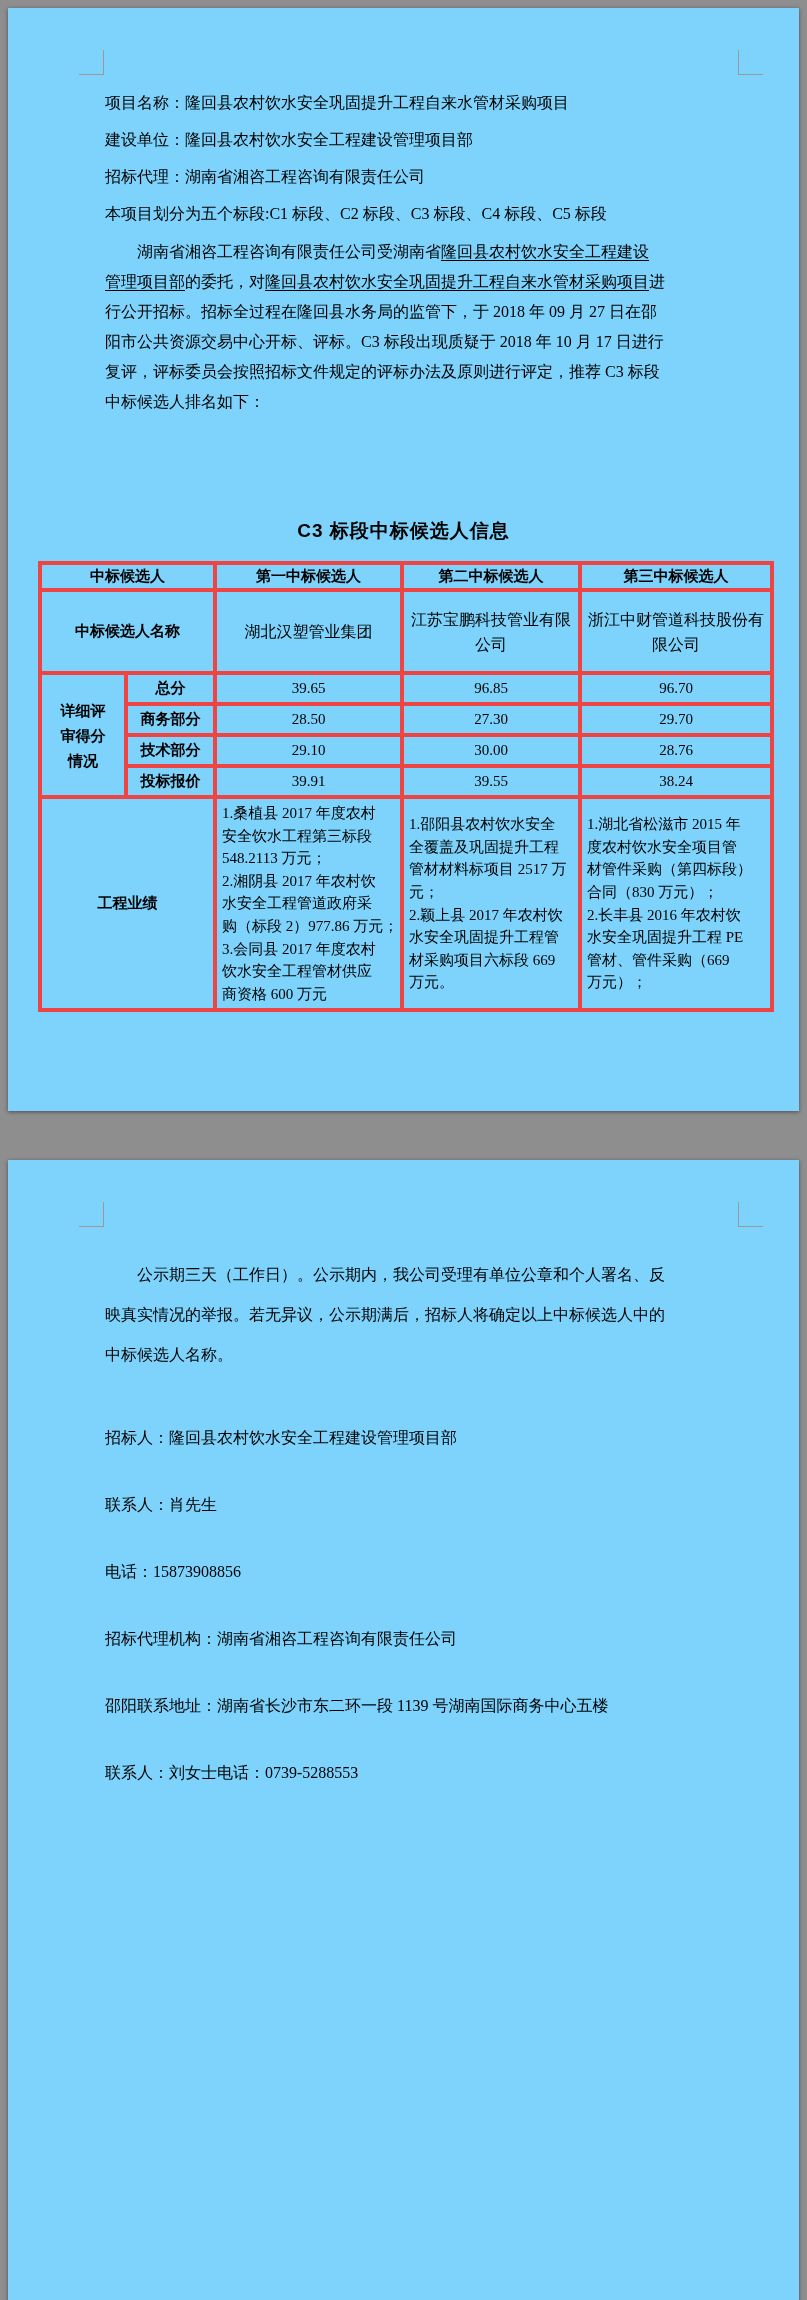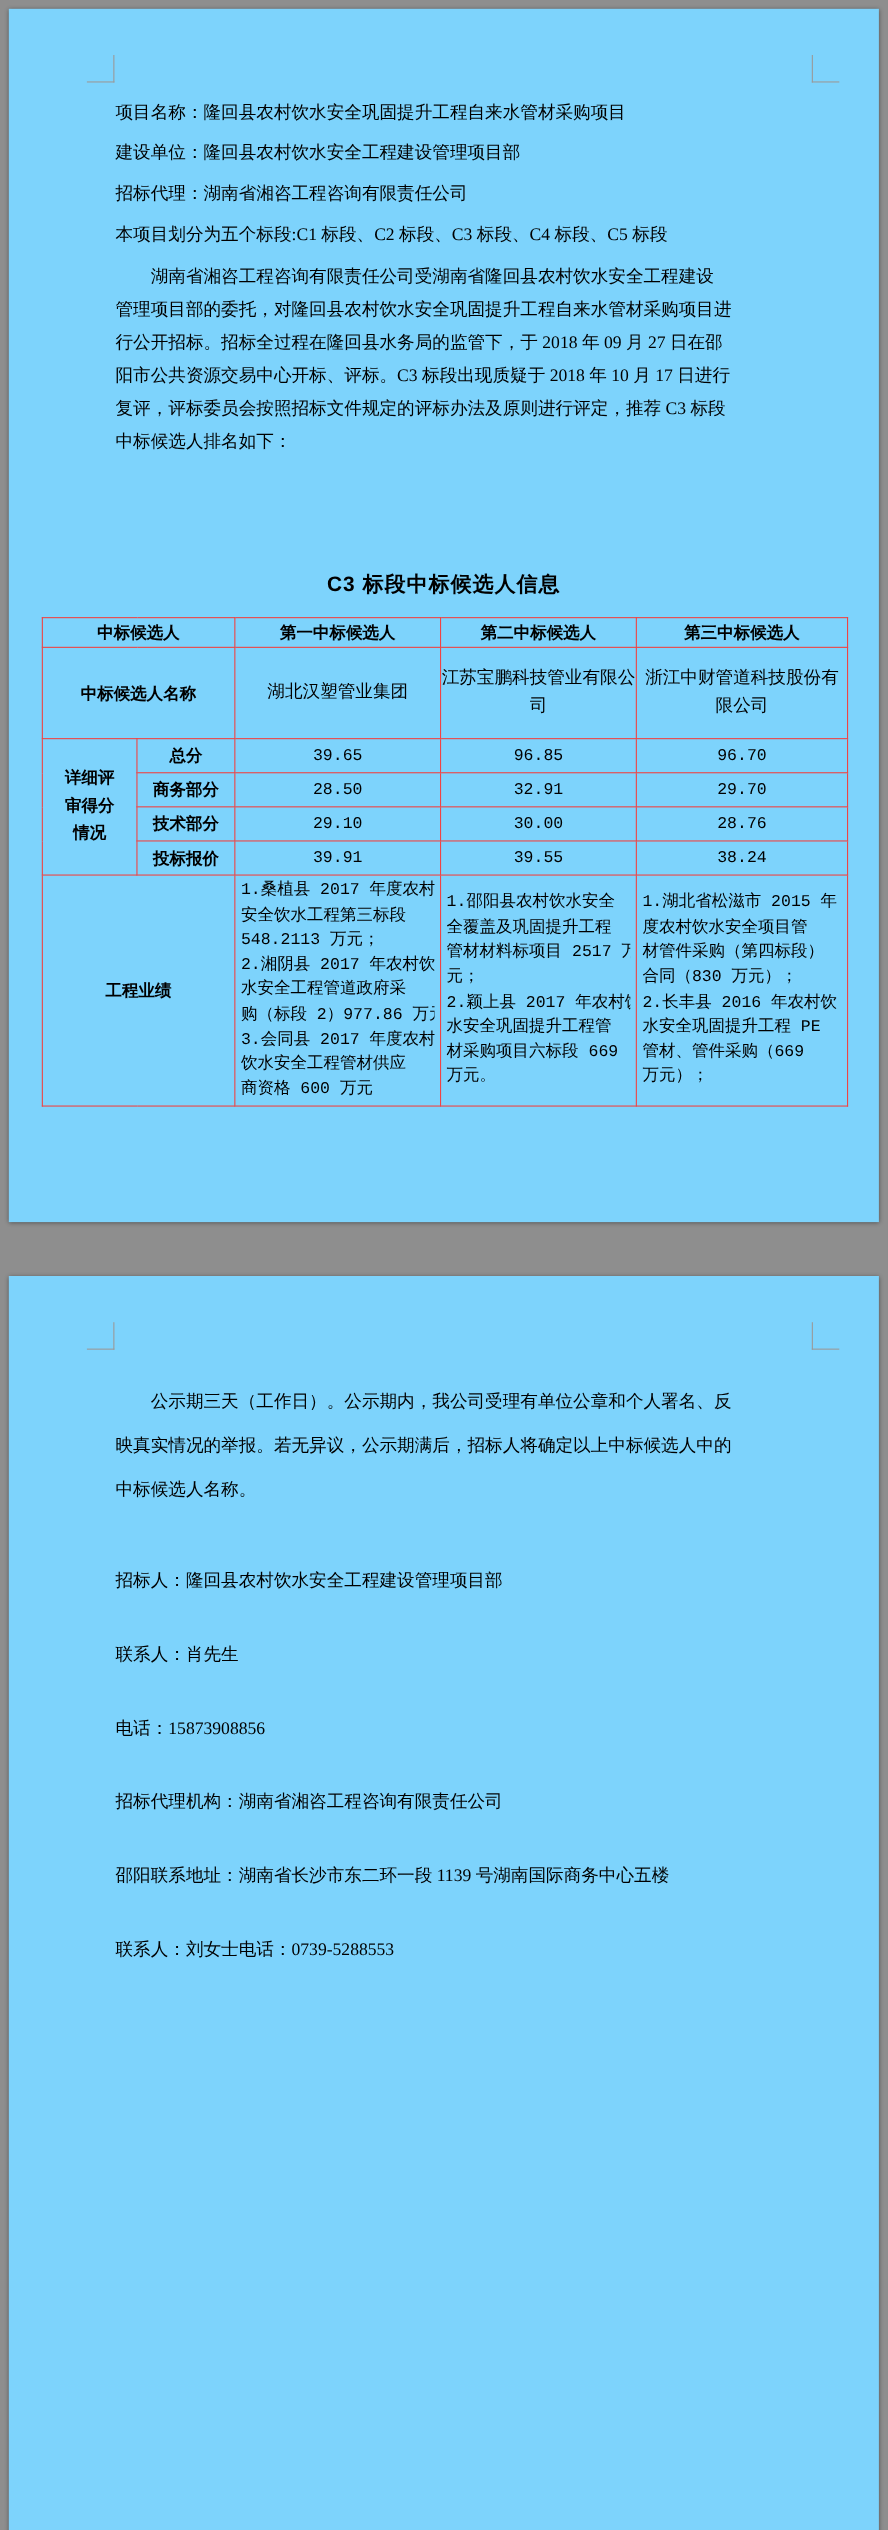--- a/index.html
+++ b/index.html
@@ -22,34 +22,34 @@
   .cm-tl{border-right:1px solid #9a9a9a;border-bottom:1px solid #9a9a9a;left:71px;top:42px;}
   .cm-tr{border-left:1px solid #9a9a9a;border-bottom:1px solid #9a9a9a;left:730px;top:42px;}
 
   .p1-content{padding:76px 60px 0 97px;}
   .p2-content{padding:95px 60px 0 97px;}
 
   .doc-line{font-size:16px;line-height:37px;white-space:nowrap;}
   #intro-paragraph{margin-top:5px;}
   .para-line{font-size:16px;line-height:30px;white-space:nowrap;}
   .para-line.indent{text-indent:32px;}
-  .u{text-underline-offset:3px;text-align:right;}
+  .u{text-decoration:underline;text-underline-offset:3px;text-align:right;}
 
   .table-title{
     margin-top:101px;text-align:center;
     font-family:"Liberation Sans","DejaVu Sans",sans-serif;
     font-weight:bold;font-size:19px;letter-spacing:1px;
   }
 
   table#result-table{
     border-collapse:collapse;table-layout:fixed;
     width:732px;margin:17px 0 0 30px;
   }
   #result-table td{
-    border:1px solid #ef4444;text-align:center;vertical-align:middle;padding:0;font-family:Liberation Mono, monospace;
+    border:4px solid #ef4444;text-align:center;vertical-align:middle;padding:0;
   }
   tr.r-head{height:27px;}
   tr.r-names{height:83px;}
   tr.r-score{height:31px;}
   tr.r-biz{height:205px;}
   .hd{
     font-family:"Liberation Sans","DejaVu Sans",sans-serif;
     font-weight:bold;font-size:15px;
   }
   .group-label div{line-height:25px;}
@@ -120,21 +120,21 @@
             <div>情况</div>
           </td>
           <td class="hd">总分</td>
           <td class="val">39.65</td>
           <td class="val">96.85</td>
           <td class="val">96.70</td>
         </tr>
         <tr class="r-score">
           <td class="hd">商务部分</td>
           <td class="val">28.50</td>
-          <td class="val">32.91</td>
+          <td class="val">27.30</td>
           <td class="val">29.70</td>
         </tr>
         <tr class="r-score">
           <td class="hd">技术部分</td>
           <td class="val">29.10</td>
           <td class="val">30.00</td>
           <td class="val">28.76</td>
         </tr>
         <tr class="r-score">
           <td class="hd">投标报价</td>

